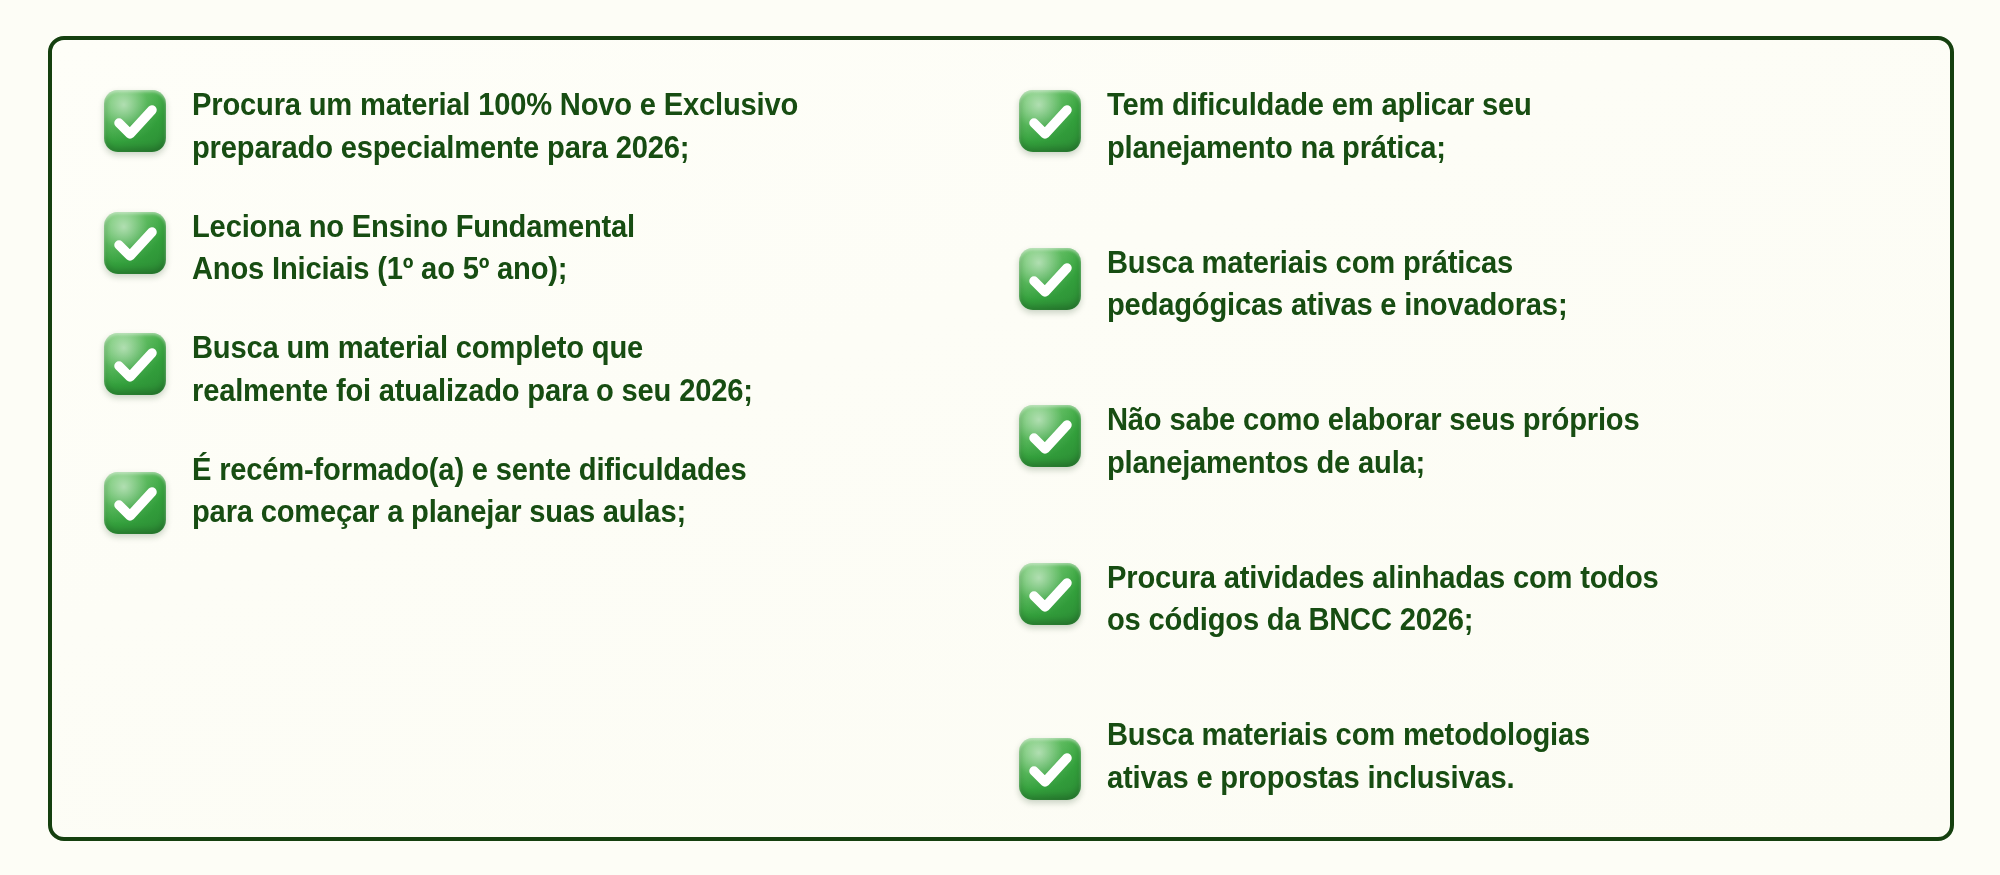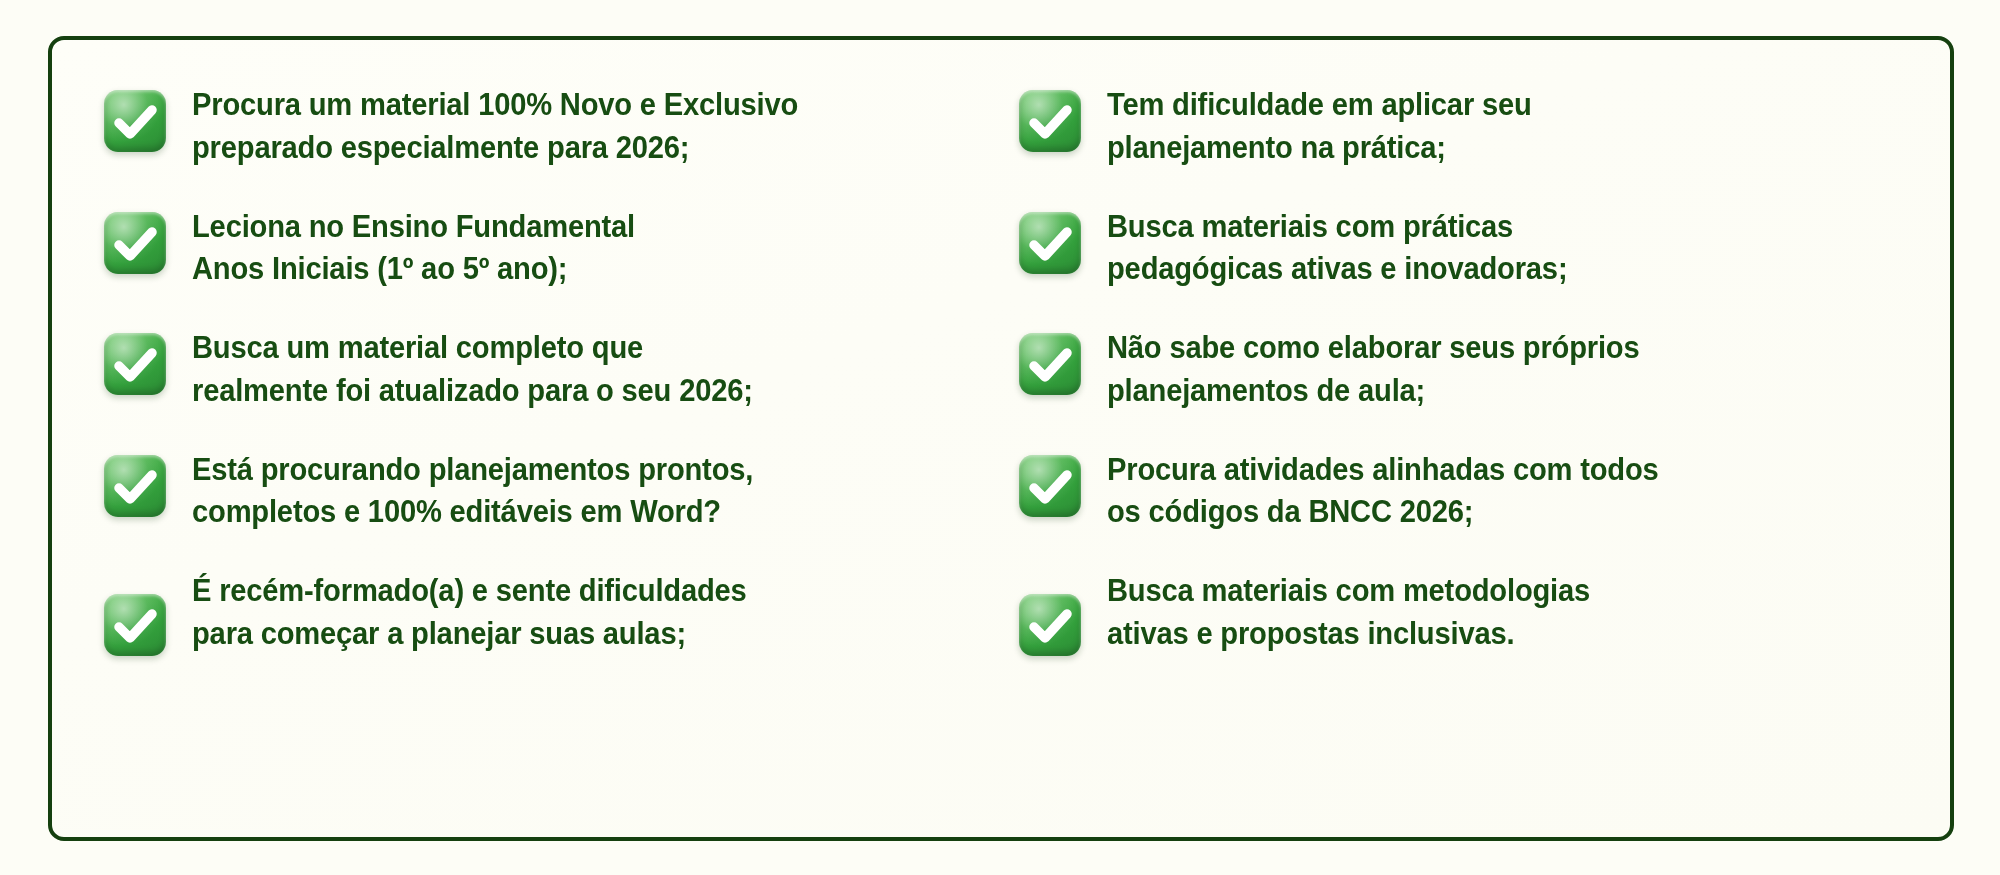--- a/index.html
+++ b/index.html
@@ -46,21 +46,21 @@
   }
 
   .column {
     flex: 0 0 50%;
     display: flex;
     flex-direction: column;
     justify-content: flex-start;
     box-sizing: border-box;
   }
   .column.left  { padding-left: 12px; padding-right: 10px; }
-  .column.right { padding-left: 18px; padding-right: 10px; }
+  .column.right { padding-left: 18px; padding-right: 10px; gap: 36px; }
 
   .check-item {
     display: flex;
     align-items: flex-start;
     margin-bottom: 36px;
   }
   .check-item:last-child { margin-bottom: 0; align-items: flex-end; }
 
   
   .check-icon {
@@ -139,30 +139,20 @@
           <span class="check-icon">
             <span class="tile"></span>
             <svg viewBox="0 0 62 62" aria-hidden="true">
               <path d="M15 33 L26 44 L48 20" fill="none" stroke="#ffffff" stroke-width="9.5" stroke-linecap="round" stroke-linejoin="round"></path>
             </svg>
           </span>
           <span class="check-text">Busca um material completo que
 realmente foi atualizado para o seu 2026;</span>
         </div>
 
-        <div class="check-item">
-          <span class="check-icon">
-            <span class="tile"></span>
-            <svg viewBox="0 0 62 62" aria-hidden="true">
-              <path d="M15 33 L26 44 L48 20" fill="none" stroke="#ffffff" stroke-width="9.5" stroke-linecap="round" stroke-linejoin="round"></path>
-            </svg>
-          </span>
-          <span class="check-text">Está procurando planejamentos prontos,
-completos e 100% editáveis em Word?</span>
-        </div>
 
         <div class="check-item">
           <span class="check-icon">
             <span class="tile"></span>
             <svg viewBox="0 0 62 62" aria-hidden="true">
               <path d="M15 33 L26 44 L48 20" fill="none" stroke="#ffffff" stroke-width="9.5" stroke-linecap="round" stroke-linejoin="round"></path>
             </svg>
           </span>
           <span class="check-text">É recém-formado(a) e sente dificuldades
 para começar a planejar suas aulas;</span>

